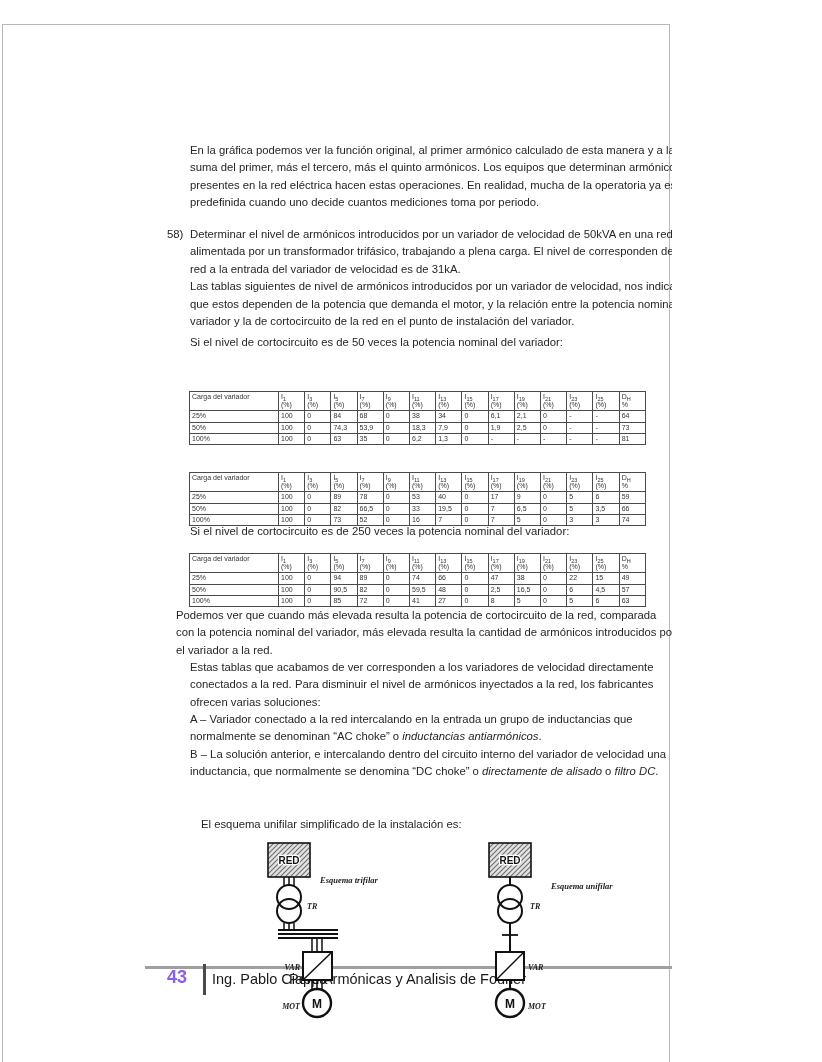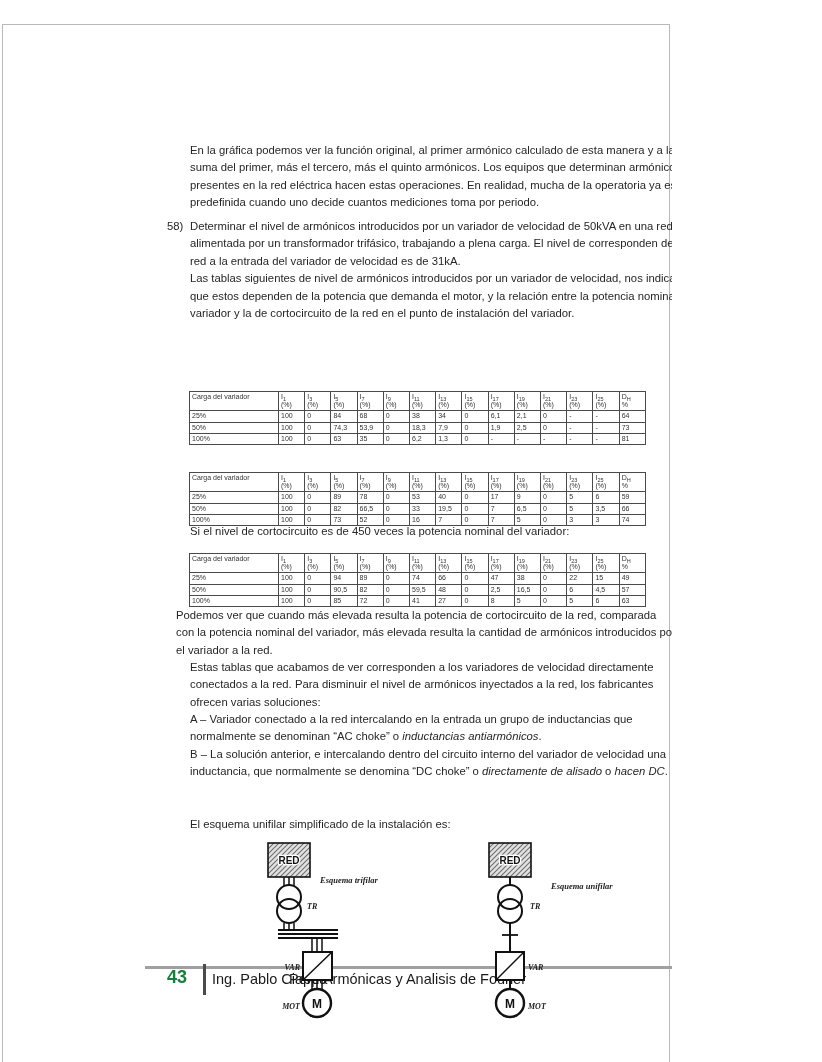--- a/index.html
+++ b/index.html
@@ -44,24 +44,25 @@
 </head>
 <body>
 
 <div class="stage">
   <div class="page-border"></div>
 
   <div class="body-text" style="left:190px; top:120px; width:500px;">
     <p>En la gráfica podemos ver la función original, al primer armónico calculado de esta manera y a la suma del primer, más el tercero, más el quinto armónicos. Los equipos que determinan armónicos presentes en la red eléctrica hacen estas operaciones. En realidad, mucha de la operatoria ya está predefinida cuando uno decide cuantos mediciones toma por periodo.</p>
   </div>
 
-  <div class="body-text item-block" style="left:190px; top:196px; width:507px;">
+  <div class="body-text item-block" style="left:190px; top:204px; width:507px;">
     <span class="marker">58)</span>
     <p>Determinar el nivel de armónicos introducidos por un variador de velocidad de 50kVA en una red alimentada por un transformador trifásico, trabajando a plena carga. El nivel de corresponden de la red a la entrada del variador de velocidad es de 31kA.</p>
     <p>Las tablas siguientes de nivel de armónicos introducidos por un variador de velocidad, nos indican que estos dependen de la potencia que demanda el motor, y la relación entre la potencia nominal del variador y la de cortocircuito de la red en el punto de instalación del variador.</p>
+    <p class="caption">Si el nivel de cortocircuito es de 50 veces la potencia nominal del variador:</p>
   </div>
 
   <table class="harm" style="left:189px; top:369px;">
       <tbody>
         <tr>
           <th class="c0">Carga del variador</th>
           <th>I<sub>1</sub><br>(%)</th>
           <th>I<sub>3</sub><br>(%)</th>
           <th>I<sub>5</sub><br>(%)</th>
           <th>I<sub>7</sub><br>(%)</th>
@@ -198,21 +199,21 @@
           <td class="">5</td>
           <td class="">0</td>
           <td class="">3</td>
           <td class="">3</td>
           <td class="">74</td>
         </tr>
       </tbody>
     </table>
 
   <div class="body-text" style="left:190px; top:501px; width:500px;">
-    <p>Si el nivel de cortocircuito es de 450 veces la potencia nominal del variador:</p>
+    <p>Si el nivel de cortocircuito es de 250 veces la potencia nominal del variador:</p>
   </div>
 
   <table class="harm" style="left:189px; top:531px;">
       <tbody>
         <tr>
           <th class="c0">Carga del variador</th>
           <th>I<sub>1</sub><br>(%)</th>
           <th>I<sub>3</sub><br>(%)</th>
           <th>I<sub>5</sub><br>(%)</th>
           <th>I<sub>7</sub><br>(%)</th>
@@ -284,28 +285,28 @@
   <div class="body-text" style="left:176px; top:585px; width:500px;">
     <p>Podemos ver que cuando más elevada resulta la potencia de cortocircuito de la red, comparada con la potencia nominal del variador, más elevada resulta la cantidad de armónicos introducidos por el variador a la red.</p>
   </div>
   <div class="body-text" style="left:190px; top:689px; width:505px;">
     <p><span>A – Variador conectado a la red intercalando en la entrada un grupo de inductancias que normalmente se denominan “AC choke” o </span><i>inductancias antiarmónicos</i><span>.</span></p>
   </div>
   <div class="body-text" style="left:190px; top:637px; width:503px;">
     <p>Estas tablas que acabamos de ver corresponden a los variadores de velocidad directamente conectados a la red. Para disminuir el nivel de armónicos inyectados a la red, los fabricantes ofrecen varias soluciones:</p>
   </div>
   <div class="body-text" style="left:190px; top:724px; width:505px;">
-    <p><span>B – La solución anterior, e intercalando dentro del circuito interno del variador de velocidad una inductancia, que normalmente se denomina “DC choke” o </span><i>directamente de alisado</i><span> o </span><i>hacen DC</i><span>.</span></p>
-  </div>
-  <div class="body-text" style="left:190px; top:794px; width:500px;">
+    <p><span>B – La solución anterior, e intercalando dentro del circuito interno del variador de velocidad una inductancia, que normalmente se denomina “DC choke” o </span><i>directamente de alisado</i><span> o </span><i>filtro DC</i><span>.</span></p>
+  </div>
+  <div class="body-text" style="left:201px; top:794px; width:500px;">
     <p>El esquema unifilar simplificado de la instalación es:</p>
   </div>
 
   <div class="footer-rule"></div>
-  <div class="page-number" style="color: #15803d;">43</div>
+  <div class="page-number" style="color: #8b5cf6;">43</div>
   <div class="footer-divider"></div>
   <div class="footer-author">Ing. Pablo Ciappa</div>
   <div class="footer-title">Pert. Armónicas y Analisis de Fourier</div>
 
   <svg class="diagram" style="left:253px; top:817px;" width="140" height="186" viewBox="0 0 140 186">
     <defs>
       <pattern id="hatchL" width="5" height="5" patternUnits="userSpaceOnUse">
         <rect width="5" height="5" fill="#e2e2e2"></rect>
         <path d="M0 5 L5 0 M-1 1 L1 -1 M4 6 L6 4" stroke="#6f6f6f" stroke-width="1.1"></path>
       </pattern>

